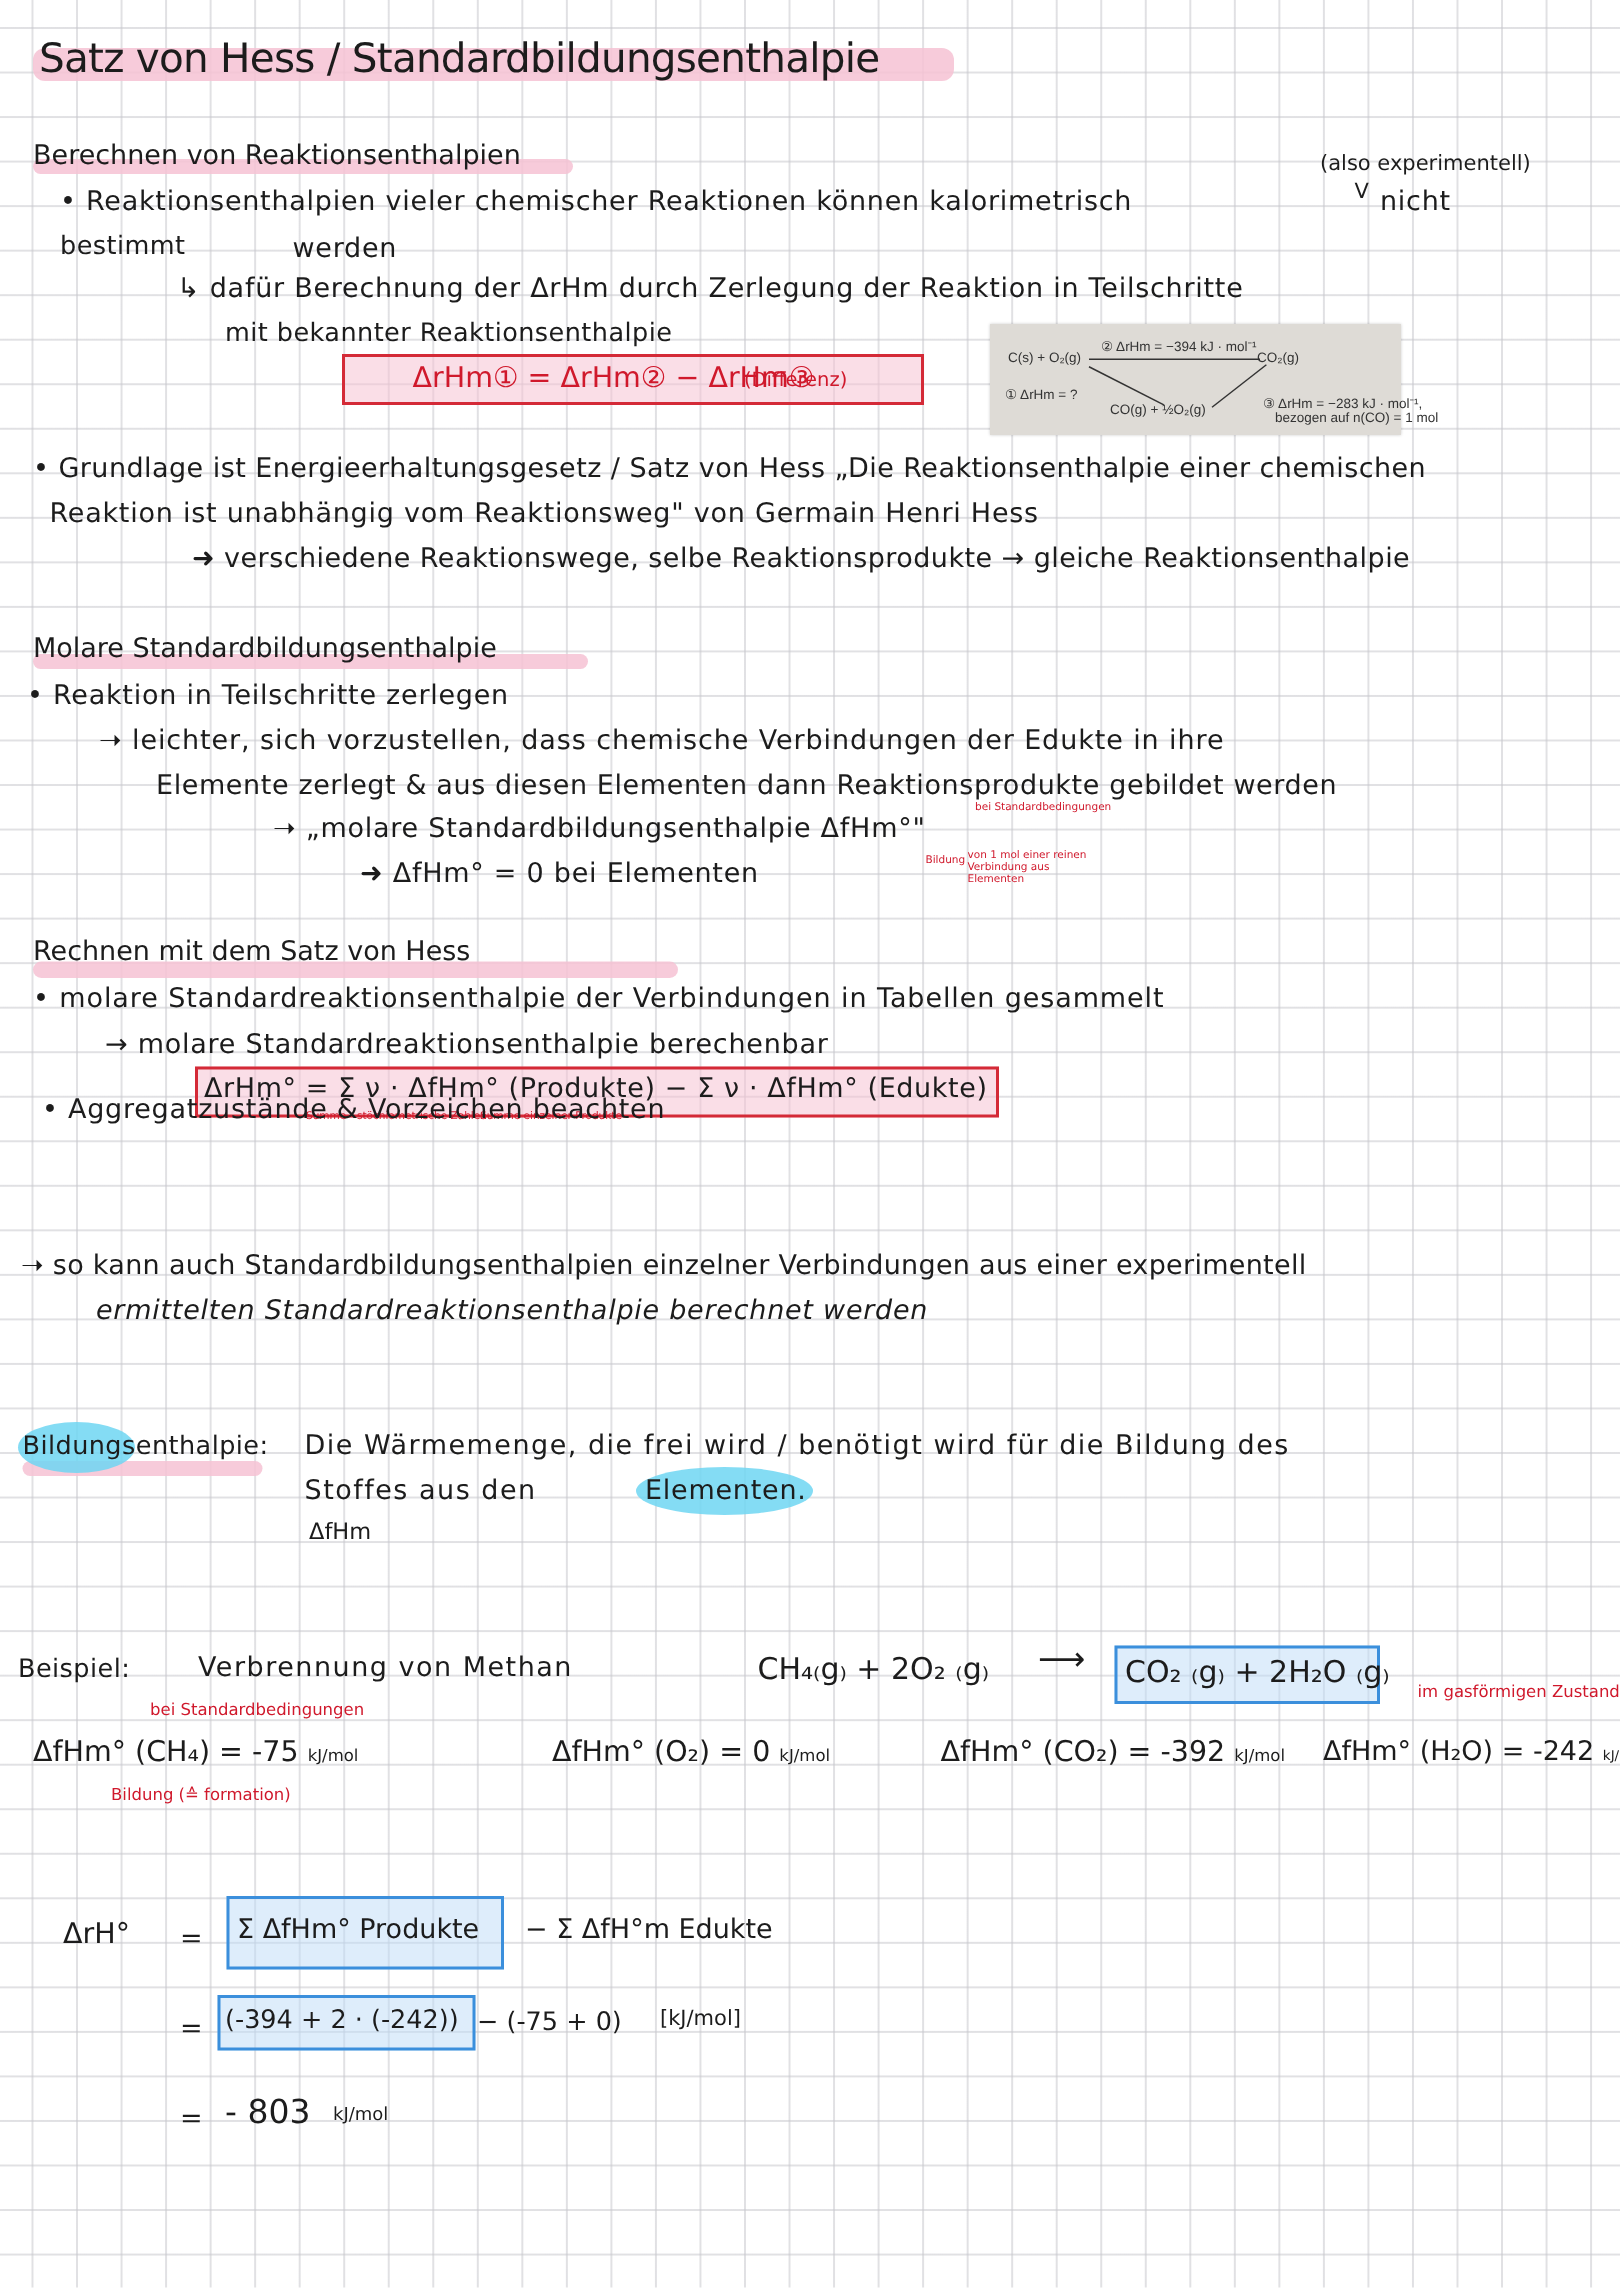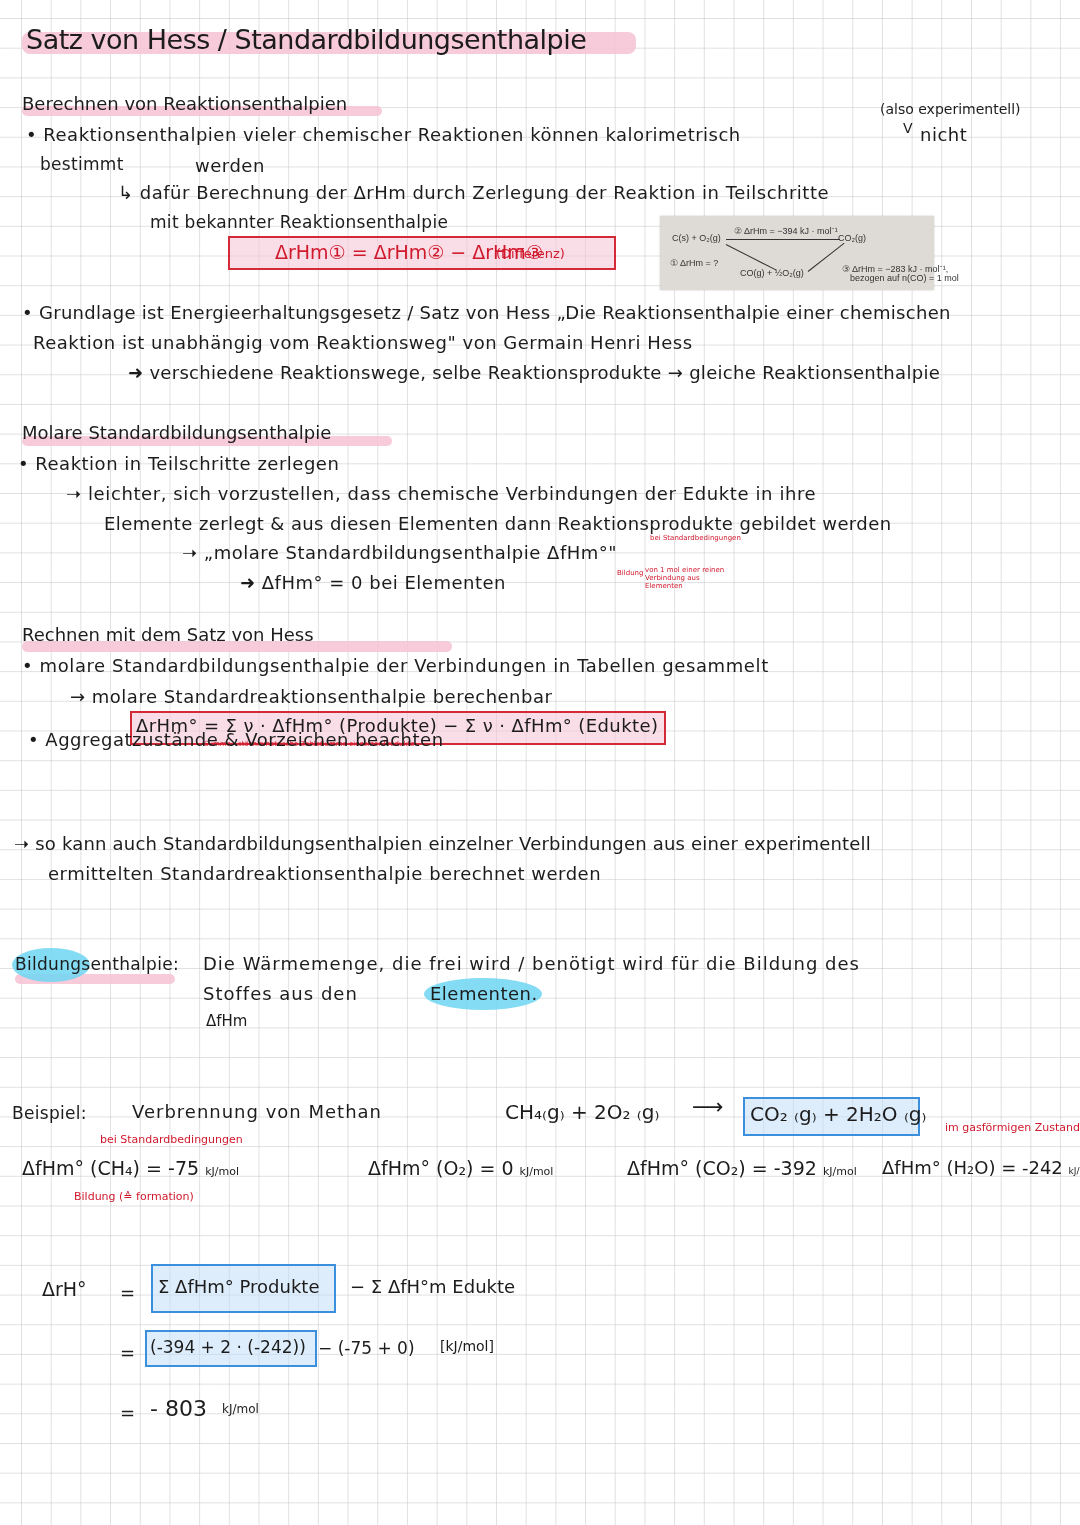--- a/index.html
+++ b/index.html
@@ -40,21 +40,21 @@
 </style>
 </head>
 <body>
 
 <div class="hl-pink" style="left:22px;top:32px;width:614px;height:22px;"></div>
 <div class="abs h1" style="left:26px;top:24px;">Satz von Hess / Standardbildungsenthalpie</div>
 
 <div class="hl-pink" style="left:22px;top:106px;width:360px;height:10px;"></div>
 <div class="abs h2" style="left:22px;top:93px;">Berechnen von Reaktionsenthalpien</div>
 <div class="abs" style="left:880px;top:101px;font-size:14px;">(also experimentell)</div>
-<div class="abs t" style="left:26px;top:124px;">• Reaktionsenthalpien vieler chemischer Reaktionen können kalorimetrisch</div>
+<div class="abs t" style="left:40px;top:124px;">• Reaktionsenthalpien vieler chemischer Reaktionen können kalorimetrisch</div>
 <div class="abs" style="left:903px;top:120px;font-size:14px;">V</div>
 <div class="abs t" style="left:920px;top:124px;">nicht</div>
 <div class="abs ts" style="left:40px;top:154px;">bestimmt</div>
 <div class="abs t" style="left:195px;top:155px;text-align:center;">werden</div>
 <div class="abs t" style="left:118px;top:182px;">↳ dafür Berechnung der ΔrHm durch Zerlegung der Reaktion in Teilschritte</div>
 <div class="abs ts" style="left:150px;top:212px;">mit bekannter Reaktionsenthalpie</div>
 <div class="redbox" style="left:228px;top:236px;width:384px;height:30px;"></div>
 <div class="abs red" style="left:234px;top:241px;font-size:19px;margin-left:41px;">ΔrHm① = ΔrHm② − ΔrHm③</div>
 <div class="abs red" style="left:496px;top:246px;font-size:13px;">(Differenz)</div>
 
@@ -81,31 +81,31 @@
 <div class="abs t" style="left:66px;top:483px;letter-spacing:0.6px;">➝ leichter, sich vorzustellen, dass chemische Verbindungen der Edukte in ihre</div>
 <div class="abs t" style="left:104px;top:513px;letter-spacing:0.4px;">Elemente zerlegt &amp; aus diesen Elementen dann Reaktionsprodukte gebildet werden</div>
 <div class="abs t" style="left:182px;top:542px;">➝ „molare Standardbildungsenthalpie ΔfHm°"</div>
 <div class="abs tiny" style="left:650px;top:534px;">bei Standardbedingungen</div>
 <div class="abs tiny" style="left:617px;top:569px;">Bildung</div>
 <div class="abs tiny" style="left:645px;top:566px;width:90px;white-space:normal;line-height:8px;">von 1 mol einer reinen Verbindung aus Elementen</div>
 <div class="abs t" style="left:240px;top:572px;">➜ ΔfHm° = 0 bei Elementen</div>
 
 <div class="hl-pink" style="left:22px;top:641px;width:430px;height:11px;"></div>
 <div class="abs h2" style="left:22px;top:624px;">Rechnen mit dem Satz von Hess</div>
-<div class="abs t" style="left:22px;top:655px;letter-spacing:0.6px;">• molare Standardbildungsenthalpie der Verbindungen in Tabellen gesammelt</div>
+<div class="abs t" style="left:22px;top:655px;letter-spacing:0.6px;">• molare Standardreaktionsenthalpie der Verbindungen in Tabellen gesammelt</div>
 <div class="abs t" style="left:70px;top:686px;">→ molare Standardreaktionsenthalpie berechenbar</div>
 <div class="redbox" style="left:130px;top:711px;width:532px;height:30px;"></div>
 <div class="abs" style="left:136px;top:715px;font-size:18px;letter-spacing:0.4px;">ΔrHm° = Σ ν · ΔfHm° (Produkte) − Σ ν · ΔfHm° (Edukte)</div>
 <div class="abs tiny" style="left:204px;top:740px;">Summe</div>
 <div class="abs tiny" style="left:238px;top:740px;">stöchiometrische Zahlen</div>
 <div class="abs tiny" style="left:320px;top:740px;text-align:right;">Summe einzelner Produkte</div>
 
 <div class="abs t" style="left:6px;top:729px;margin-left:22px;">• Aggregatzustände &amp; Vorzeichen beachten</div>
 <div class="abs t" style="left:14px;top:833px;letter-spacing:0.2px;">➝ so kann auch Standardbildungsenthalpien einzelner Verbindungen aus einer experimentell</div>
-<div class="abs t" style="left:48px;top:863px;">ermittelten Standardreaktionsenthalpie berechnet werden</div>
+<div class="abs t" style="left:64px;top:863px;font-style:italic;">ermittelten Standardreaktionsenthalpie berechnet werden</div>
 
 <div class="hl-pink" style="left:15px;top:974px;width:160px;height:10px;"></div>
 <div class="hl-blue" style="left:12px;top:948px;width:78px;height:34px;"></div>
 <div class="abs ts" style="left:15px;top:954px;">Bildungsenthalpie:</div>
 <div class="abs t" style="left:203px;top:953px;letter-spacing:1px;">Die Wärmemenge, die frei wird / benötigt wird für die Bildung des</div>
 <div class="abs t" style="left:203px;top:983px;letter-spacing:1px;text-align:center;">Stoffes aus den</div>
 <div class="hl-blue" style="left:424px;top:978px;width:118px;height:32px;"></div>
 <div class="abs t" style="left:430px;top:983px;">Elementen.</div>
 <div class="abs" style="left:206px;top:1012px;font-size:15px;">ΔfHm</div>
 

